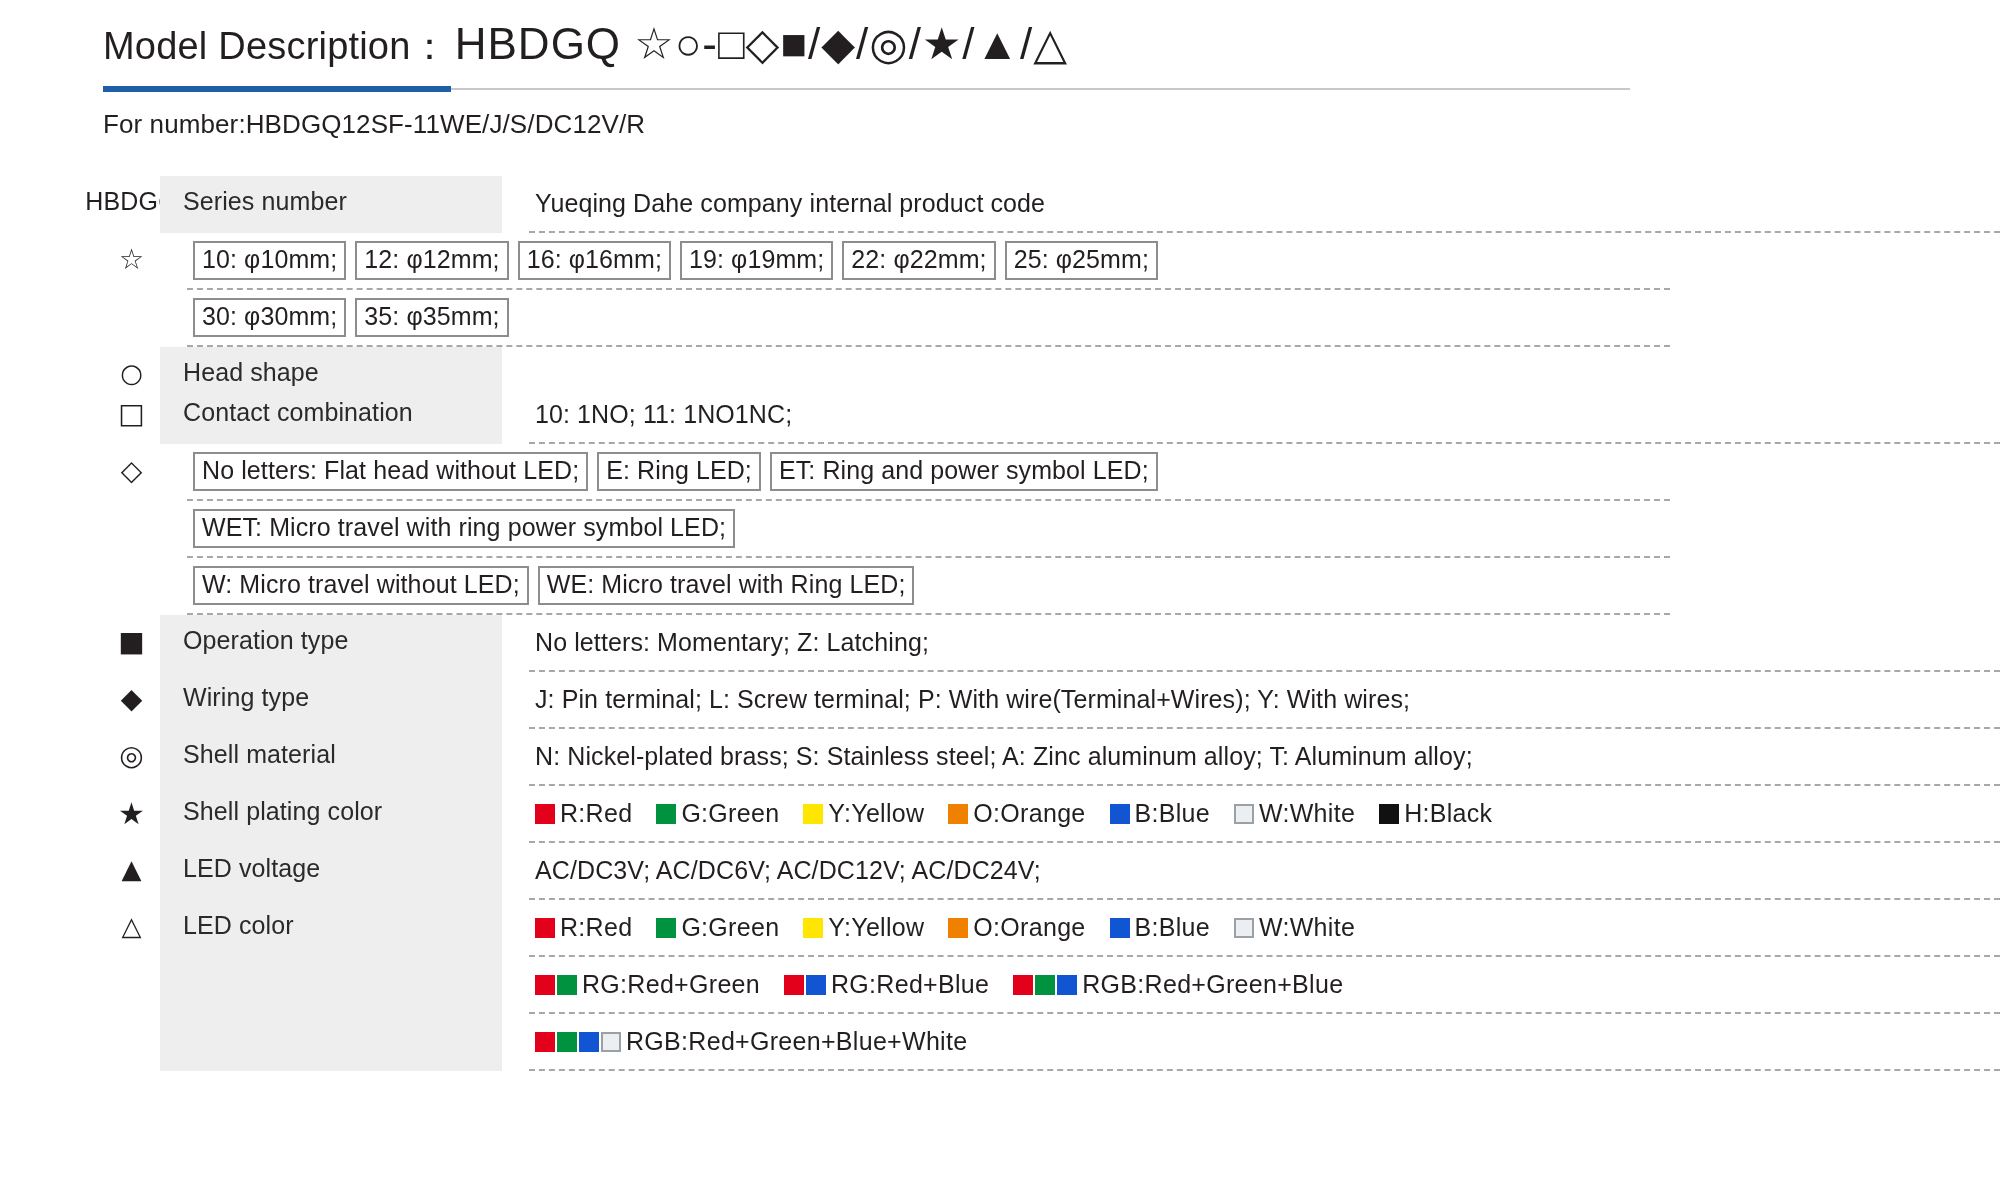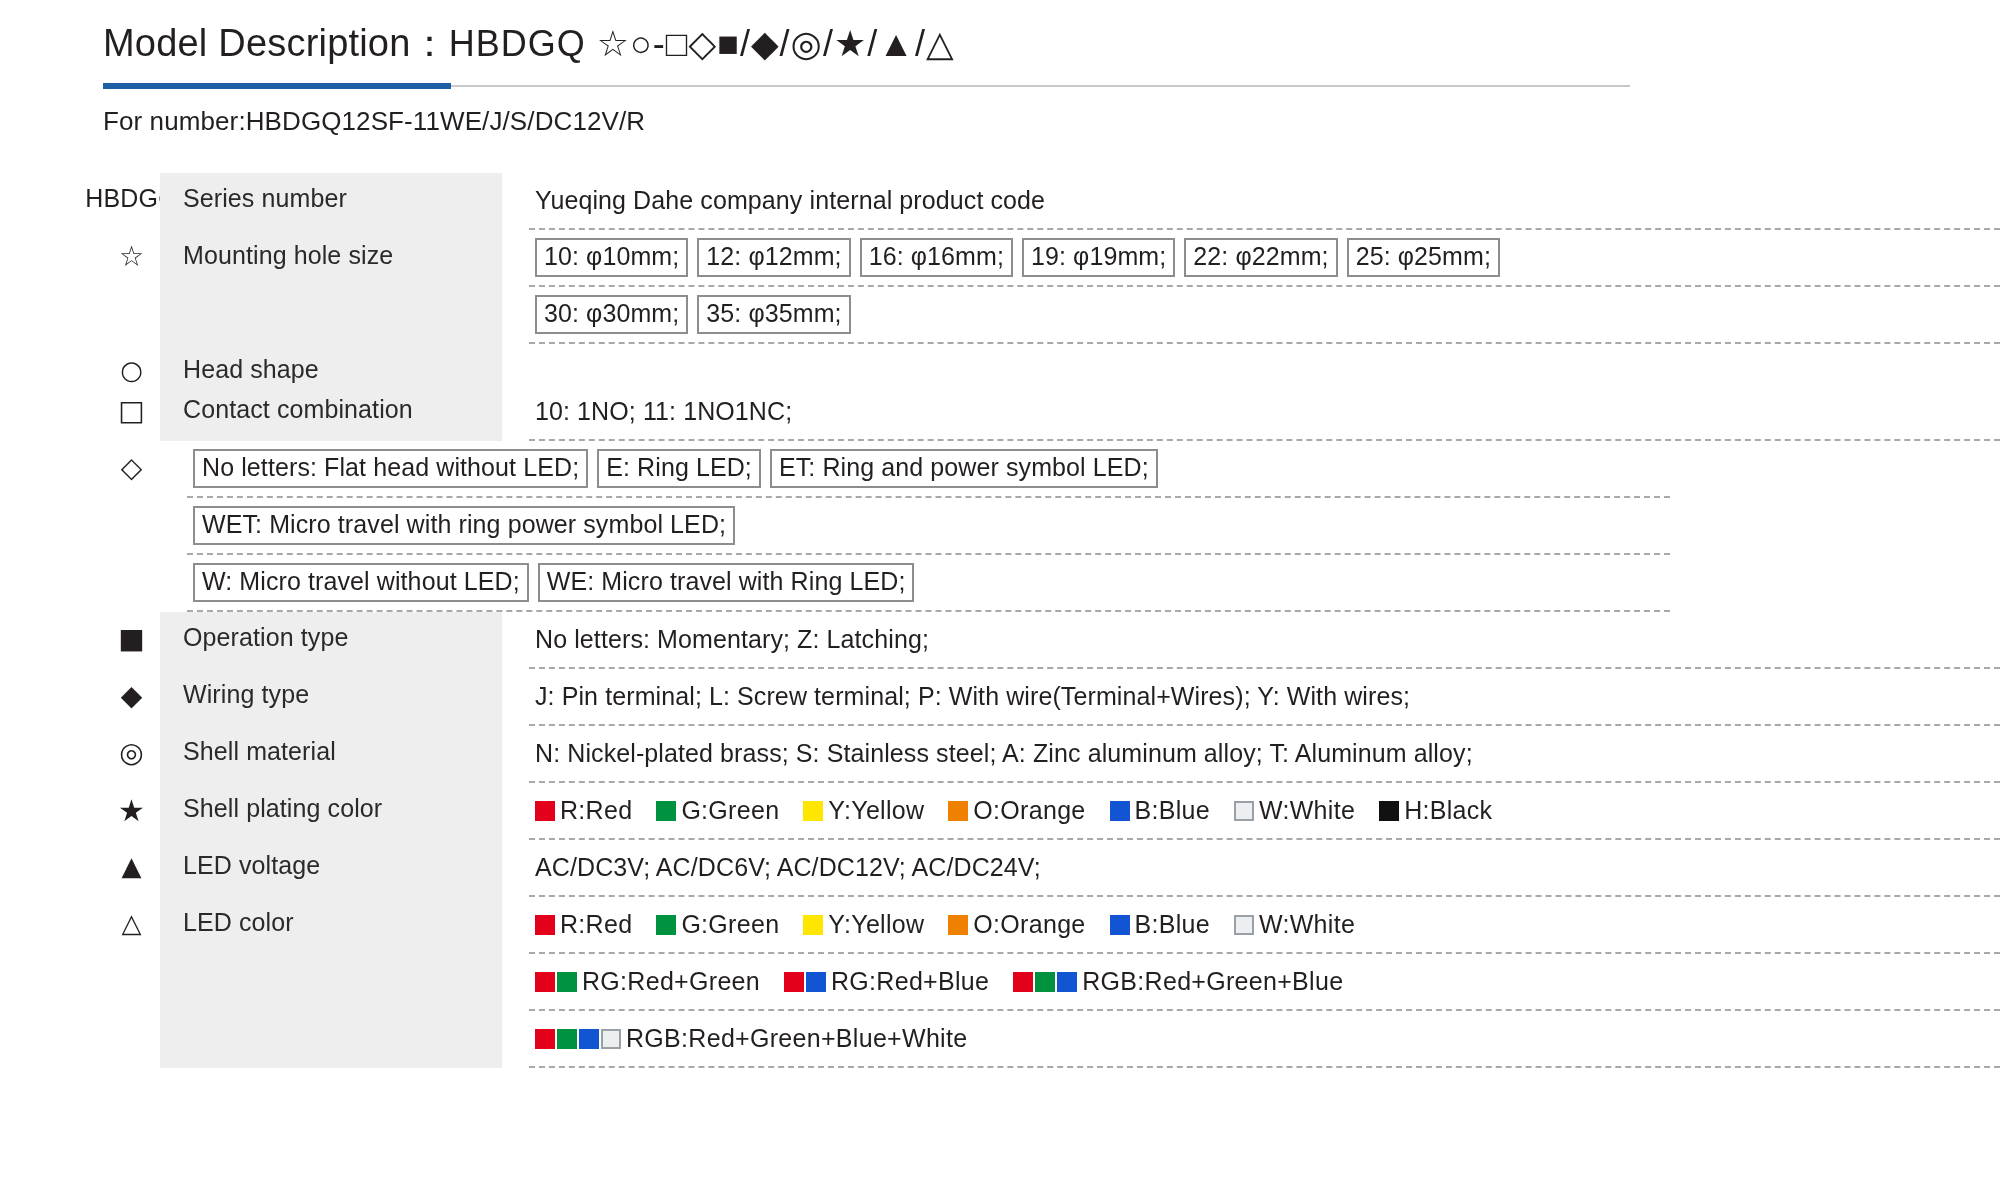--- a/index.html
+++ b/index.html
@@ -27,21 +27,22 @@
     align-items: baseline;
     white-space: nowrap;
   }
   .title-main {
     font-size: 38px;
     font-weight: 400;
     letter-spacing: 0.2px;
     color: #231f20;
   }
   .title-code {
-    font-size: 36px;
+    font-size: 44px;
+    margin-left: 6px;
     color: #231f20;
     letter-spacing: 1px;
   }
 
   .rule-wrap {
     position: relative;
     margin: 14px 0 0 103px;
     width: 1527px;
     height: 6px;
   }
@@ -189,21 +190,20 @@
         </div>
         <div class="col-label">Series number</div>
         <div class="col-desc">
           <div class="desc-line">Yueqing Dahe company internal product code</div>
         </div>
       </div>
       <div class="row">
         <div class="col-icon">
           <span class="gly ic-star-o">☆</span>
         </div>
-        <div class="col-label">Mounting hole size</div>
         <div class="col-desc">
           <div class="desc-line boxed">
             <span class="boxitem">10: φ10mm;</span>
             <span class="boxitem">12: φ12mm;</span>
             <span class="boxitem">16: φ16mm;</span>
             <span class="boxitem">19: φ19mm;</span>
             <span class="boxitem">22: φ22mm;</span>
             <span class="boxitem">25: φ25mm;</span>
           </div>
           <div class="desc-line boxed">

